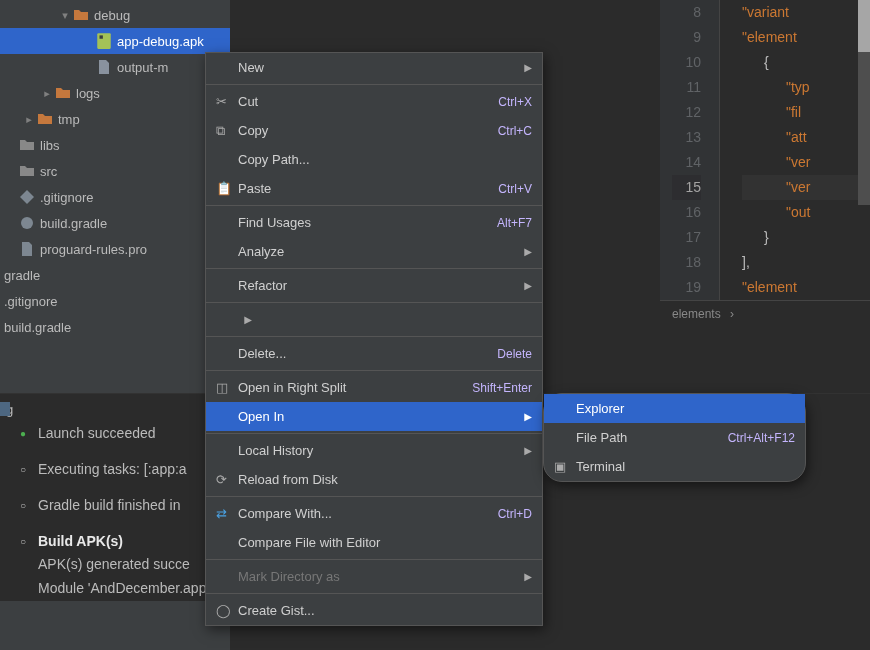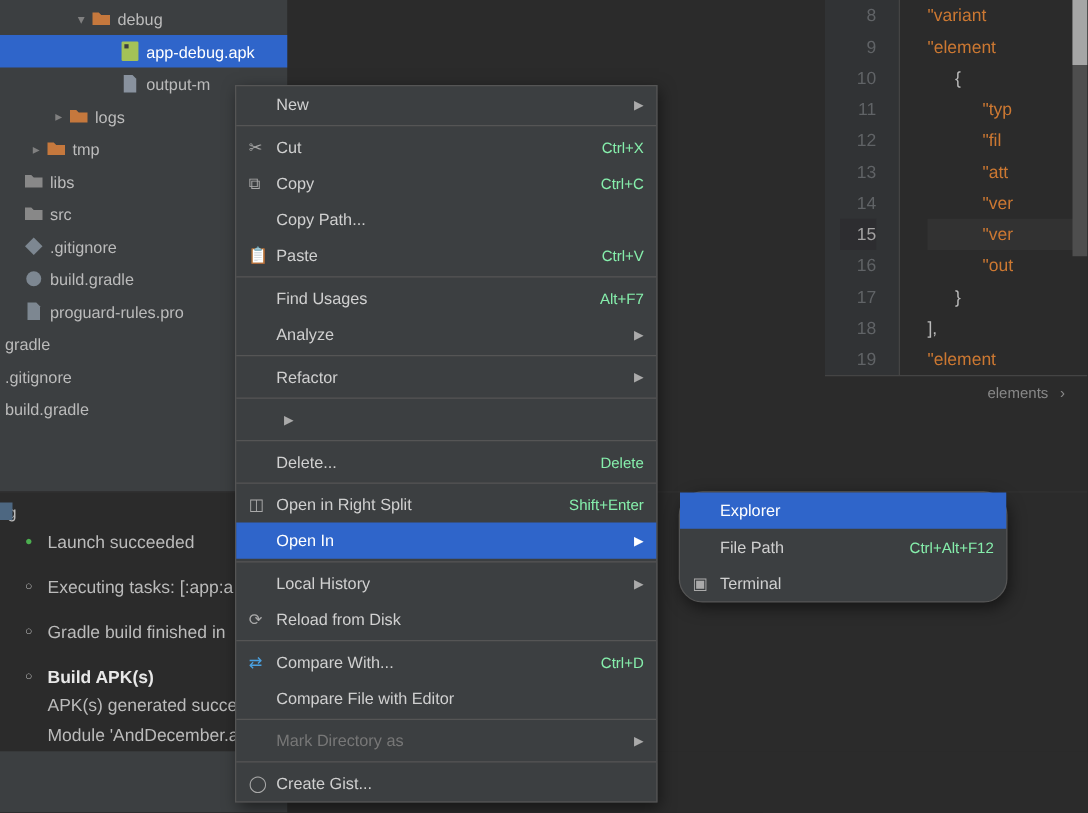--- a/index.html
+++ b/index.html
@@ -28,46 +28,46 @@
     .editor-pane { flex: 1; background: #2b2b2b; display: flex; flex-direction: column; position: relative; }
     .code-area { display: flex; font-family: "Consolas", monospace; font-size: 14px; }
     .gutter { width: 60px; text-align: right; color: #606366; padding-right: 18px; background: #313335; border-right: 1px solid #444; position: relative; padding-left: 12px;}
     .gutter-row { height: 25px; line-height: 25px; }
     .gutter-row.hl { background: #2d2d30; color: #a4a3a3; }
     .code-col { flex: 1; padding-left: 22px; overflow: hidden; }
     .code-row { height: 25px; line-height: 25px; white-space: pre; }
     .code-row.hl { background: #323232; }
     .str { color: #cc7832; }
     .punc { color: #bbbbbb; }
-    .breadcrumb { border-top: 1px solid #444; padding: 6px 12px; font-size: 12px; color: #888; text-align: right; }
+    .breadcrumb { border-top: 1px solid #444; padding: 6px 12px; font-size: 12px; color: #888; text-align: left; }
     .breadcrumb span { color: #888; }
     .editor-scroll-stripe { position: absolute; right: 0; top: 0; width: 12px; height: 205px; background: #4e4e4e; }
     .editor-scroll-stripe2 { position: absolute; right: 0; top: 0; width: 12px; height: 52px; background: #a6a6a6; }
 
     
     .bottom-pane { position: absolute; left: 0; right: 0; top: 393px; background: #2b2b2b; color: #bbbbbb; padding: 8px 0 0 0; font-size: 14px; border-top: 1px solid #323232; }
     .log-row { padding: 4px 20px; display: flex; align-items: center; }
     .log-bullet { width: 18px; color: #4caf50; font-size: 10px; }
     .log-bullet.white { color: #bbb; }
     .log-title { font-weight: bold; color: #e8e8e8; }
     .log-sub { padding-left: 38px; line-height: 1.7; }
     .link { color: #5896d6; text-decoration: underline; cursor: pointer; }
     .tab-badge { position:absolute; left:0; top:0; width:10px; height:14px; background:#4d6781; }
 
     
     .ctx-menu { position: absolute; background: #3c3f41; border: 1px solid #555; box-shadow: 2px 4px 12px rgba(0,0,0,0.5); font-size: 13px; color: #d0d0d0; }
-    .ctx-main { left: 188px; top: 52px; width: 338px; margin-top: 16px; }
+    .ctx-main { left: 205px; top: 52px; width: 338px; }
     .ctx-sub { left: 543px; top: 393px; width: 263px; border-radius: 19px; }
     .ctx-row { display: flex; align-items: center; height: 29px; padding: 0 10px; }
     .ctx-row.hover { background: #2f65ca; color: #fff; }
     .ctx-row.disabled { color: #777; justify-content: space-between; }
     .ctx-sep { height: 1px; background: #555; margin: 2px 0; }
     .ctx-icon { width: 22px; display: inline-flex; color: #aaa; }
     .ctx-label { flex: 1; }
-    .ctx-shortcut { color: #86efac; font-size: 12px; }
+    .ctx-shortcut { color: #c4b5fd; font-size: 12px; }
     .ctx-arrow { color: #aaa; font-size: 10px; width: 14px; text-align: right; }
     .ctx-row.hover .ctx-shortcut, .ctx-row.hover .ctx-arrow, .ctx-row.hover .ctx-icon { color: #fff; }
   </style>
 </head>
 <body>
 
 <div class="container">
 
   <div class="tree-pane">
 

